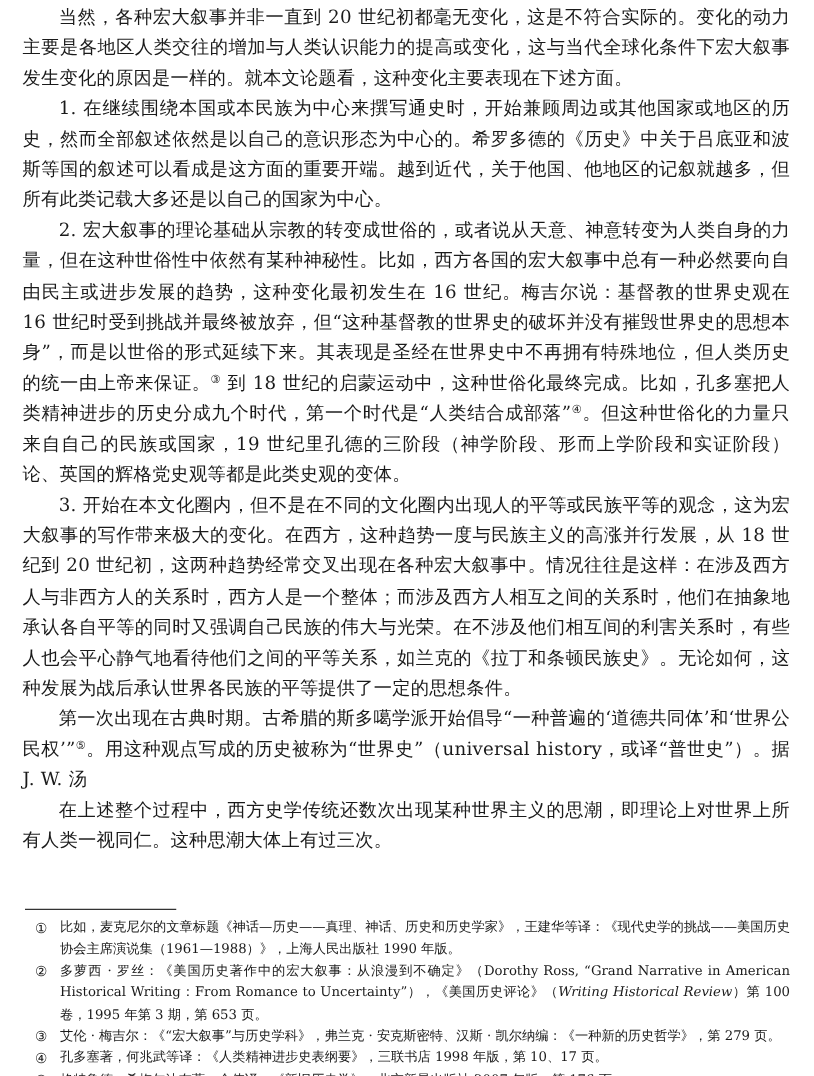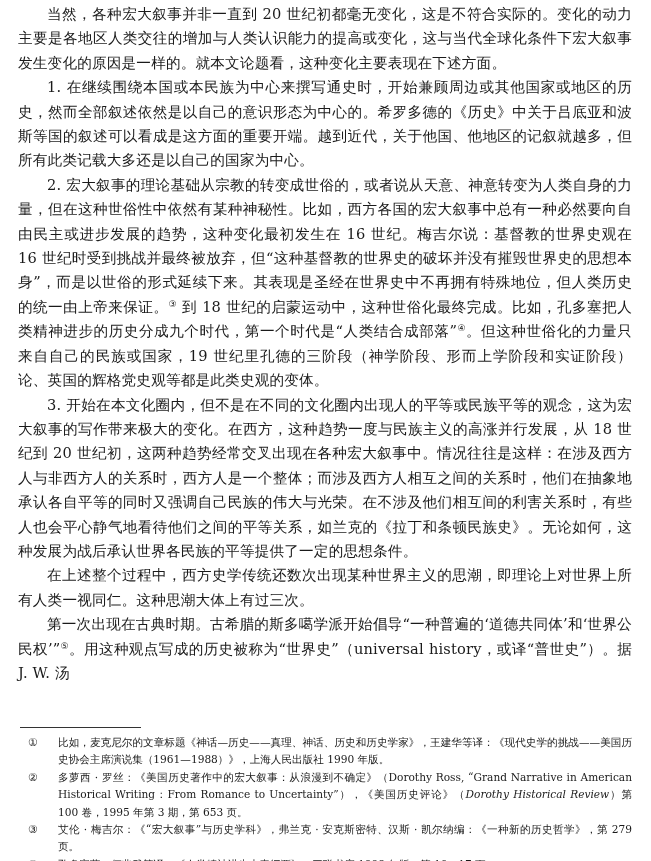--- a/index.html
+++ b/index.html
@@ -8,47 +8,47 @@
   .page { position: absolute; left: 18px; top: 2px; width: 614px; }
   .body-text { font-size: 14.6px; line-height: 24.4px; text-align: justify; letter-spacing: 0.2px; }
   .body-text p { margin: 0; }
   .body-text p.indent { text-indent: 29px; }
   sup.fn { font-size: 9px; vertical-align: 5px; line-height: 0; }
   .rule { position: absolute; left: 20px; top: 727px; width: 121px; height: 1px; background: #333; }
   .footnotes { position: absolute; left: 28px; top: 734px; width: 604px;
                font-size: 10.6px; line-height: 17.4px; }
   .fn-item { display: flex; }
   .fn-mark { width: 20px; flex: none; font-size: 11px; }
-  .fn-text { flex: 1; text-align: justify; margin-left: 10px; }
+  .fn-text { flex: 1; text-align: justify; }
   i { font-style: italic; }
 </style>
 </head>
 <body>
 
 <div class="page">
   <div class="body-text" id="body-text">
       <p class="indent"><span>当然，各种宏大叙事并非一直到 20 世纪初都毫无变化，这是不符合实际的。变化的动力主要是各地区人类交往的增加与人类认识能力的提高或变化，这与当代全球化条件下宏大叙事发生变化的原因是一样的。就本文论题看，这种变化主要表现在下述方面。</span></p>
       <p class="indent"><span>1. 在继续围绕本国或本民族为中心来撰写通史时，开始兼顾周边或其他国家或地区的历史，然而全部叙述依然是以自己的意识形态为中心的。希罗多德的《历史》中关于吕底亚和波斯等国的叙述可以看成是这方面的重要开端。越到近代，关于他国、他地区的记叙就越多，但所有此类记载大多还是以自己的国家为中心。</span></p>
       <p class="indent"><span>2. 宏大叙事的理论基础从宗教的转变成世俗的，或者说从天意、神意转变为人类自身的力量，但在这种世俗性中依然有某种神秘性。比如，西方各国的宏大叙事中总有一种必然要向自由民主或进步发展的趋势，这种变化最初发生在 16 世纪。梅吉尔说：基督教的世界史观在 16 世纪时受到挑战并最终被放弃，但“这种基督教的世界史的破坏并没有摧毁世界史的思想本身”，而是以世俗的形式延续下来。其表现是圣经在世界史中不再拥有特殊地位，但人类历史的统一由上帝来保证。</span><sup class="fn">③</sup><span> 到 18 世纪的启蒙运动中，这种世俗化最终完成。比如，孔多塞把人类精神进步的历史分成九个时代，第一个时代是“人类结合成部落”</span><sup class="fn">④</sup><span>。但这种世俗化的力量只来自自己的民族或国家，19 世纪里孔德的三阶段（神学阶段、形而上学阶段和实证阶段）论、英国的辉格党史观等都是此类史观的变体。</span></p>
       <p class="indent"><span>3. 开始在本文化圈内，但不是在不同的文化圈内出现人的平等或民族平等的观念，这为宏大叙事的写作带来极大的变化。在西方，这种趋势一度与民族主义的高涨并行发展，从 18 世纪到 20 世纪初，这两种趋势经常交叉出现在各种宏大叙事中。情况往往是这样：在涉及西方人与非西方人的关系时，西方人是一个整体；而涉及西方人相互之间的关系时，他们在抽象地承认各自平等的同时又强调自己民族的伟大与光荣。在不涉及他们相互间的利害关系时，有些人也会平心静气地看待他们之间的平等关系，如兰克的《拉丁和条顿民族史》。无论如何，这种发展为战后承认世界各民族的平等提供了一定的思想条件。</span></p>
+      <p class="indent"><span>第一次出现在古典时期。古希腊的斯多噶学派开始倡导“一种普遍的‘道德共同体’和‘世界公民权’”</span><sup class="fn">⑤</sup><span>。用这种观点写成的历史被称为“世界史”（universal history，或译“普世史”）。据 J. W. 汤</span></p>
       <p class="indent"><span>在上述整个过程中，西方史学传统还数次出现某种世界主义的思潮，即理论上对世界上所有人类一视同仁。这种思潮大体上有过三次。</span></p>
-      <p class="indent"><span>第一次出现在古典时期。古希腊的斯多噶学派开始倡导“一种普遍的‘道德共同体’和‘世界公民权’”</span><sup class="fn">⑤</sup><span>。用这种观点写成的历史被称为“世界史”（universal history，或译“普世史”）。据 J. W. 汤</span></p>
     </div>
 </div>
 
 <div class="rule"></div>
 
 <div class="footnotes" id="footnotes">
     <div class="fn-item">
       <span class="fn-mark">①</span>
       <span class="fn-text"><span>比如，麦克尼尔的文章标题《神话—历史——真理、神话、历史和历史学家》，王建华等译：《现代史学的挑战——美国历史协会主席演说集（1961—1988）》，上海人民出版社 1990 年版。</span></span>
     </div>
     <div class="fn-item">
       <span class="fn-mark">②</span>
-      <span class="fn-text"><span>多萝西 · 罗丝：《美国历史著作中的宏大叙事：从浪漫到不确定》（Dorothy Ross, “Grand Narrative in American Historical Writing：From Romance to Uncertainty”），《美国历史评论》（</span><i>Dorothy Historical Review</i><span>）第 100 卷，1995 年第 3 期，第 653 页。</span></span>
+      <span class="fn-text"><span>多萝西 · 罗丝：《美国历史著作中的宏大叙事：从浪漫到不确定》（Dorothy Ross, “Grand Narrative in American Historical Writing：From Romance to Uncertainty”），《美国历史评论》（</span><i>Writing Historical Review</i><span>）第 100 卷，1995 年第 3 期，第 653 页。</span></span>
     </div>
     <div class="fn-item">
       <span class="fn-mark">③</span>
       <span class="fn-text"><span>艾伦 · 梅吉尔：《“宏大叙事”与历史学科》，弗兰克 · 安克斯密特、汉斯 · 凯尔纳编：《一种新的历史哲学》，第 279 页。</span></span>
     </div>
     <div class="fn-item">
       <span class="fn-mark">④</span>
       <span class="fn-text"><span>孔多塞著，何兆武等译：《人类精神进步史表纲要》，三联书店 1998 年版，第 10、17 页。</span></span>
     </div>
     <div class="fn-item">

